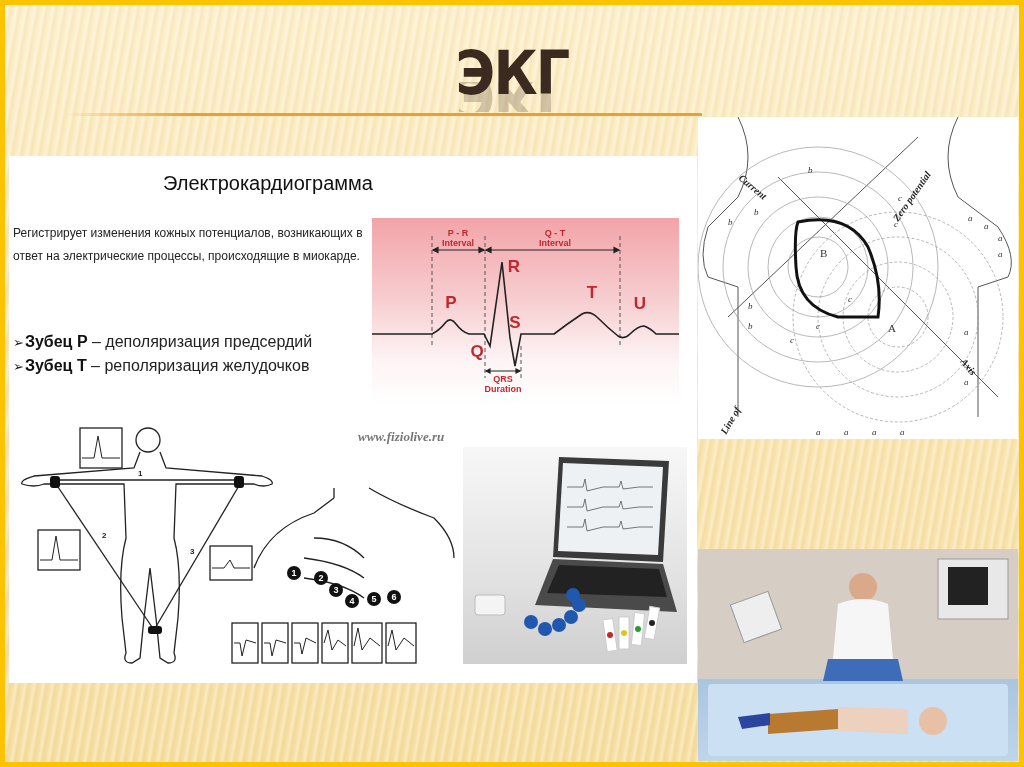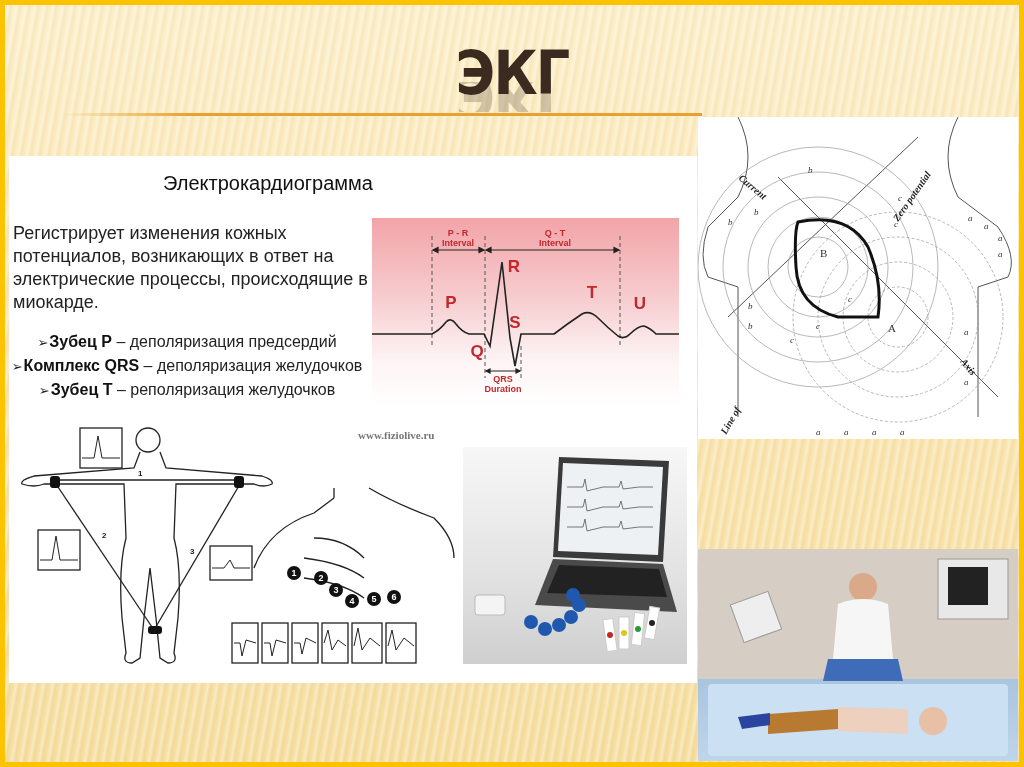--- a/index.html
+++ b/index.html
@@ -35,34 +35,34 @@
   }
   .white-panel {
     position: absolute; left: 9px; top: 156px; width: 688px; height: 527px;
     background: #ffffff;
   }
   .subtitle {
     position: absolute; left: 163px; top: 172px; font-size: 20px; color: #111;
   }
   .desc {
     position: absolute; left: 13px; top: 222px; width: 370px;
-    font-size: 18px; line-height: 23px; color: #222;
-  }
-  .bullets { position: absolute; left: 2px; top: 330px; width: 370px; font-size: 16px; line-height: 23px; color: #222; text-align: center; }
+    font-size: 12px; line-height: 23px; color: #222;
+  }
+  .bullets { position: absolute; left: 13px; top: 330px; width: 370px; font-size: 16px; line-height: 23px; color: #222; }
   .bullets b { color: #111; }
   .bullet-mark { font-size: 13px; margin-right: 1px; }
 
   .ecg-box {
     position: absolute; left: 372px; top: 218px; width: 307px; height: 188px;
     background: linear-gradient(180deg, #f2a4a8 0%, #f7cfd1 45%, #fdf3f4 75%, #ffffff 100%);
   }
   .ecg-box svg { position: absolute; left: 0; top: 0; }
 
   .fig-bottom { position: absolute; left: 14px; top: 418px; width: 445px; height: 260px; }
-  .watermark { position: absolute; left: 358px; top: 429px; font-family: "Liberation Serif", serif; font-size: 11px; color: #777; font-weight: bold; }
+  .watermark { position: absolute; left: 358px; top: 429px; font-family: "Liberation Serif", serif; font-size: 13px; color: #777; font-weight: bold; font-style: italic; }
 
   .device-photo {
     position: absolute; left: 463px; top: 447px; width: 224px; height: 217px;
     background: linear-gradient(180deg, #f7f7f7 0%, #e2e2e2 60%, #cfcfcf 100%);
   }
   .dipole-box {
     position: absolute; left: 698px; top: 117px; width: 320px; height: 322px;
     background: #ffffff;
   }
   .clinic-photo {
@@ -81,23 +81,20 @@
 <div class="rule"></div>
 
 <div class="white-panel"></div>
 
 <div class="subtitle">Электрокардиограмма</div>
 <div class="desc">Регистрирует изменения кожных потенциалов, возникающих в ответ на электрические процессы, происходящие в миокарде.</div>
 
 <div class="bullets">
   <div>
     <span class="bullet-mark">➢</span><b>Зубец P</b><span> – деполяризация предсердий</span>
-  </div>
-  <div>
-    <span class="bullet-mark">➢</span><b>Комплекс QRS</b><span> – деполяризация желудочков</span>
   </div>
   <div>
     <span class="bullet-mark">➢</span><b>Зубец T</b><span> – реполяризация желудочков</span>
   </div>
 </div>
 
 <div class="ecg-box">
   <svg width="307" height="188" viewBox="0 0 307 188" font-family="Liberation Sans, sans-serif">
     <g stroke="#555" stroke-width="1" stroke-dasharray="4,3" fill="none">
       <line x1="60" y1="18" x2="60" y2="130"></line>

